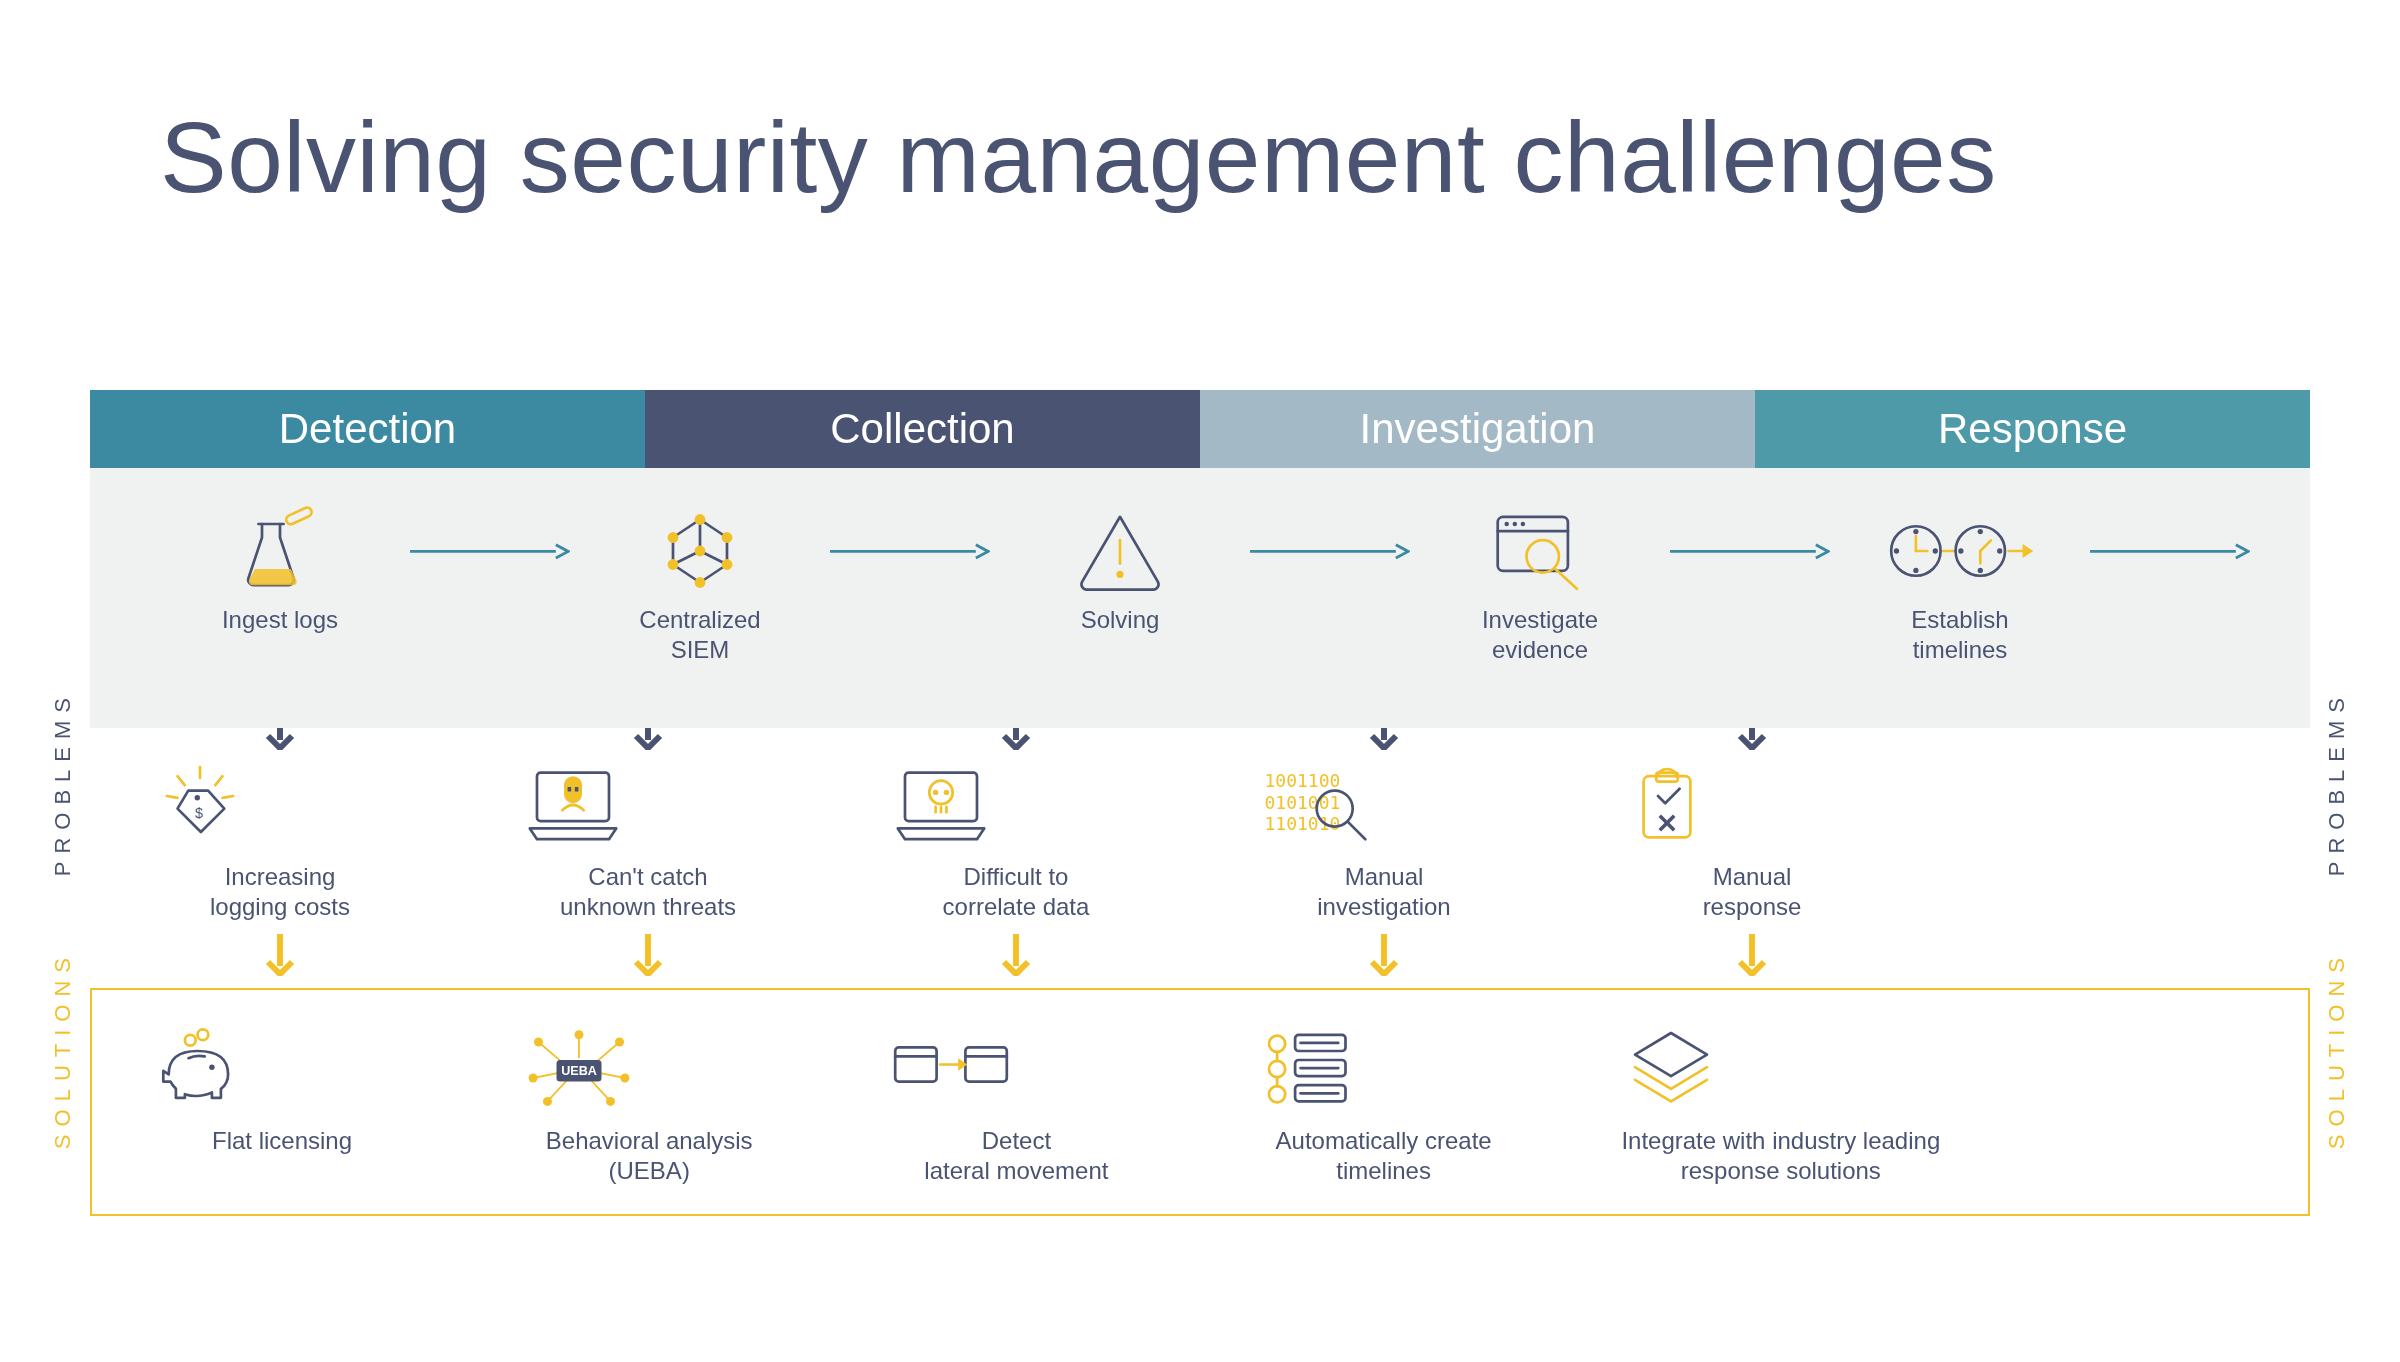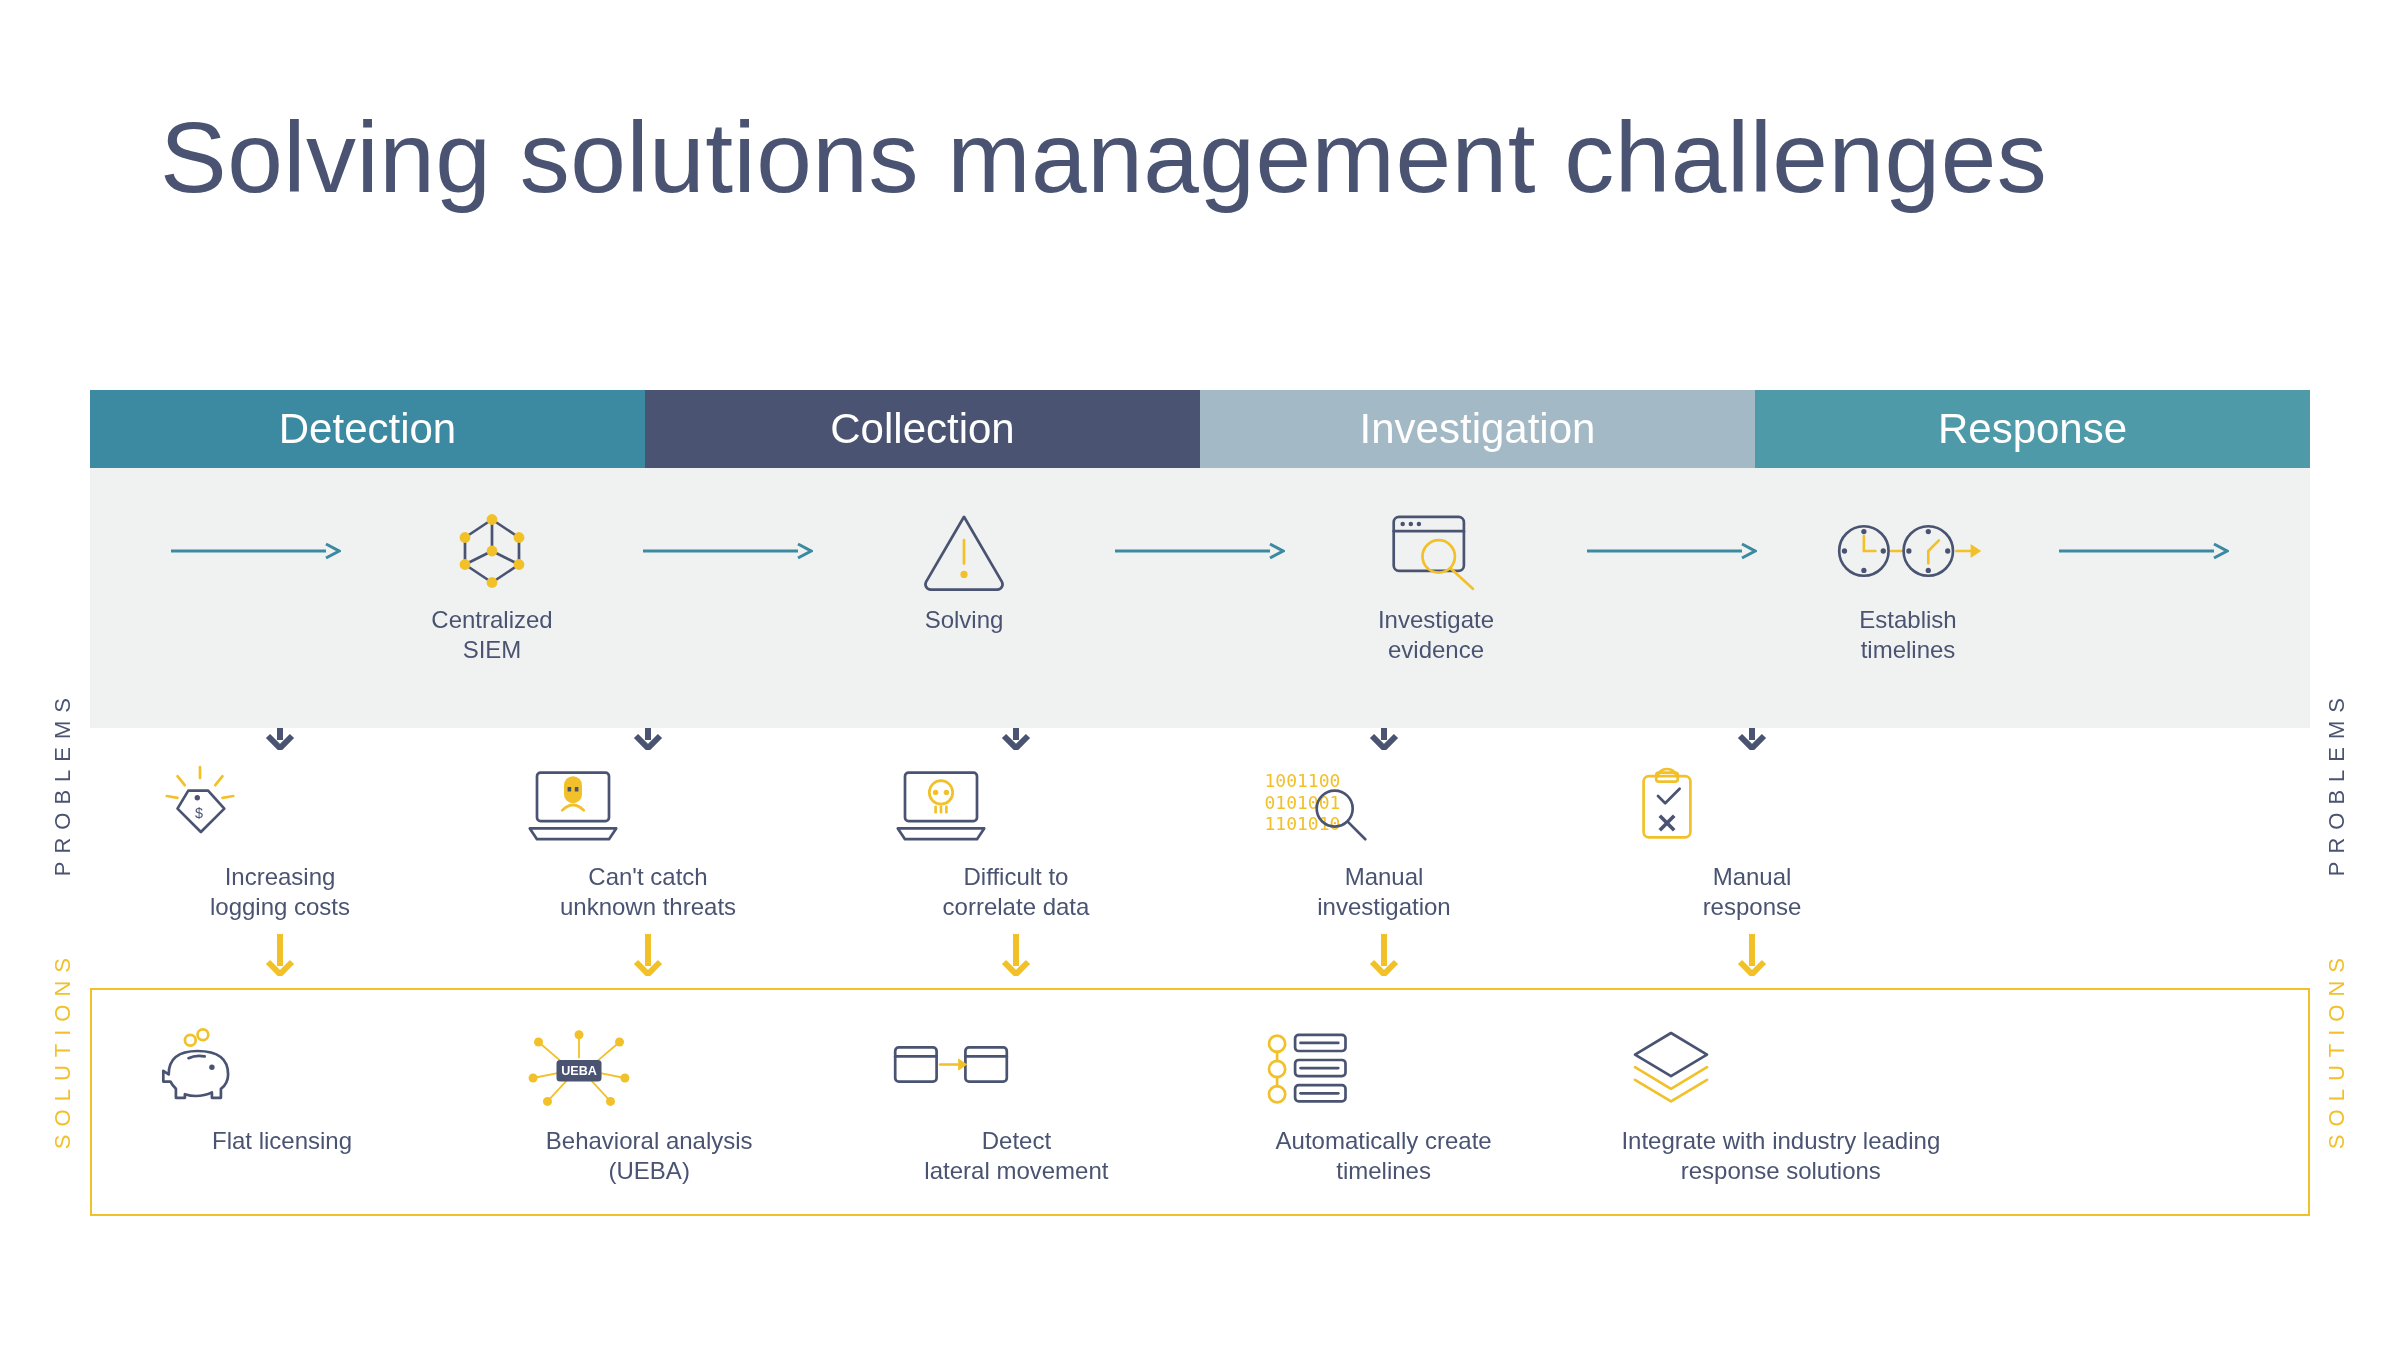--- a/index.html
+++ b/index.html
@@ -60,34 +60,45 @@
   
   .solutions-box{border:2px solid var(--yellow);padding-top:28px;padding-bottom:28px;margin-top:8px}
   
   .ic{stroke:var(--navy);stroke-width:3;fill:none;stroke-linecap:round;stroke-linejoin:round}
   .icY{stroke:var(--yellow);stroke-width:3;fill:none;stroke-linecap:round;stroke-linejoin:round}
   .icYf{fill:var(--yellow)}
 </style>
 </head>
 <body>
 
-<div class="title">Solving solutions management challenges</div>
+<div class="title">Solving security management challenges</div>
 
 <div class="diagram">
 
   <div class="phases">
     <div class="phase detection">Detection</div>
     <div class="phase collection">Collection</div>
     <div class="phase investigation">Investigation</div>
     <div class="phase response">Response</div>
   </div>
 
   <div class="flow-strip">
     <div class="flow-row">
 
+      <div class="flow-item">
+        <div class="flow-icon">
+          <svg width="90" height="90" viewBox="0 0 100 100">
+            <path class="ic" d="M30 20 v15 L15 80 a6 6 0 0 0 6 8 h38 a6 6 0 0 0 6-8 L50 35 V20"></path>
+            <line class="ic" x1="26" y1="20" x2="54" y2="20"></line>
+            <path class="icYf" d="M22 70 h40 l6 12 a4 4 0 0 1 -4 6 H20 a4 4 0 0 1 -4-6 z" opacity=".85"></path>
+            <rect class="icY" x="56" y="6" width="30" height="10" rx="5" transform="rotate(-25 71 11)"></rect>
+          </svg>
+        </div>
+        <div class="flow-label">Ingest logs</div>
+      </div>
       <div class="flow-arrow">
         <svg viewBox="0 0 170 20">
             <line x1="0" y1="10" x2="155" y2="10" stroke="#3b8aa1" stroke-width="3"></line>
             <path d="M155 3 L168 10 L155 17" fill="none" stroke="#3b8aa1" stroke-width="3"></path>
           </svg>
       </div>
 
       <div class="flow-item">
         <div class="flow-icon">
           <svg width="96" height="90" viewBox="0 0 100 100">

